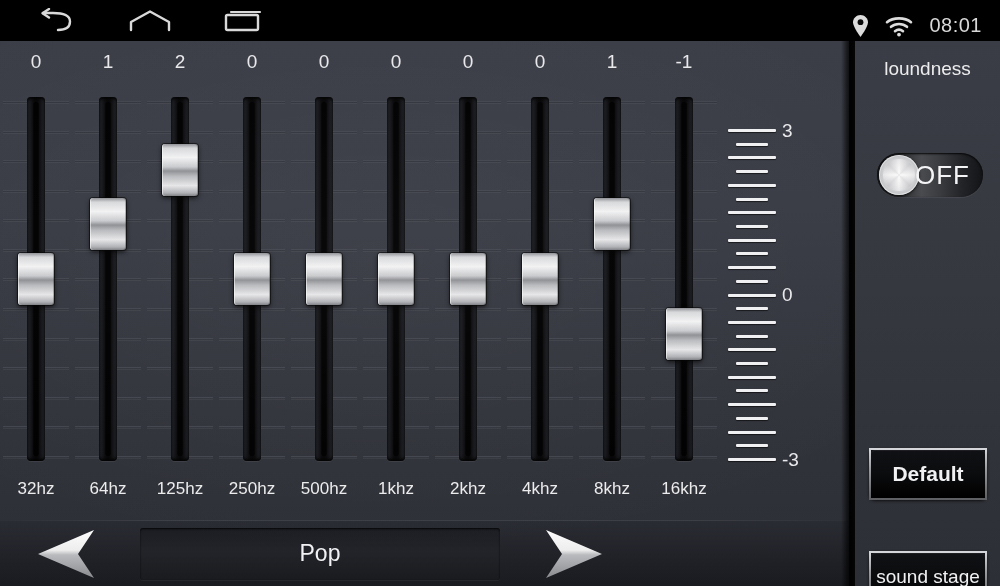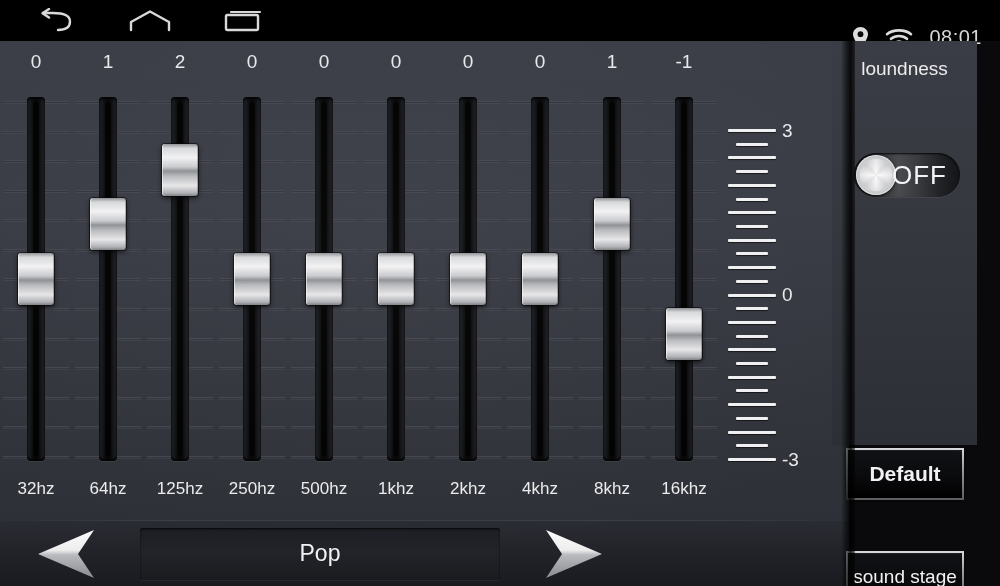--- a/index.html
+++ b/index.html
@@ -21,21 +21,21 @@
     position:absolute; left:0; top:0; width:1000px; height:41px;
     background:#000;
     display:flex; align-items:center;
   }
   .navbtn{
     width:92px; height:41px;
     display:flex; align-items:center; justify-content:center;
   }
   #navgroup{ display:flex; margin-left:12px; }
   #statusright{
-    position:absolute; right:18px; top:16px; height:43px;
+    position:absolute; right:18px; top:4px; height:43px;
     display:flex; align-items:center; gap:16px;
   }
   #clock{
     color:#d8d8d8; font-size:20px; letter-spacing:.5px;
     font-family:"Liberation Sans", sans-serif;
   }
 
   
   #main{
     position:absolute; left:0; top:41px;
@@ -191,22 +191,22 @@
 
   
   #railshadow{
     position:absolute; left:841px; top:41px; width:14px; height:545px;
     background:linear-gradient(to right,
       rgba(0,0,0,.0) 0%, rgba(0,0,0,.55) 40%,
       rgba(0,0,0,.85) 70%, rgba(0,0,0,.45) 100%);
     z-index:3;
   }
   #rightpanel{
-    position:absolute; left:832px; top:41px;
-    width:145px; height:404px;
+    position:absolute; left:855px; top:41px;
+    width:145px; height:545px;
     background:linear-gradient(to bottom,#3a3d46 0%,#36383f 45%,#2d2f36 100%);
   }
   #loudlabel{
     position:absolute; left:0; top:17px; width:145px;
     text-align:center; color:#ececed; font-size:19px;
   }
   #toggle{
     position:absolute; left:22px; top:112px;
     width:106px; height:44px;
     border-radius:22px;

